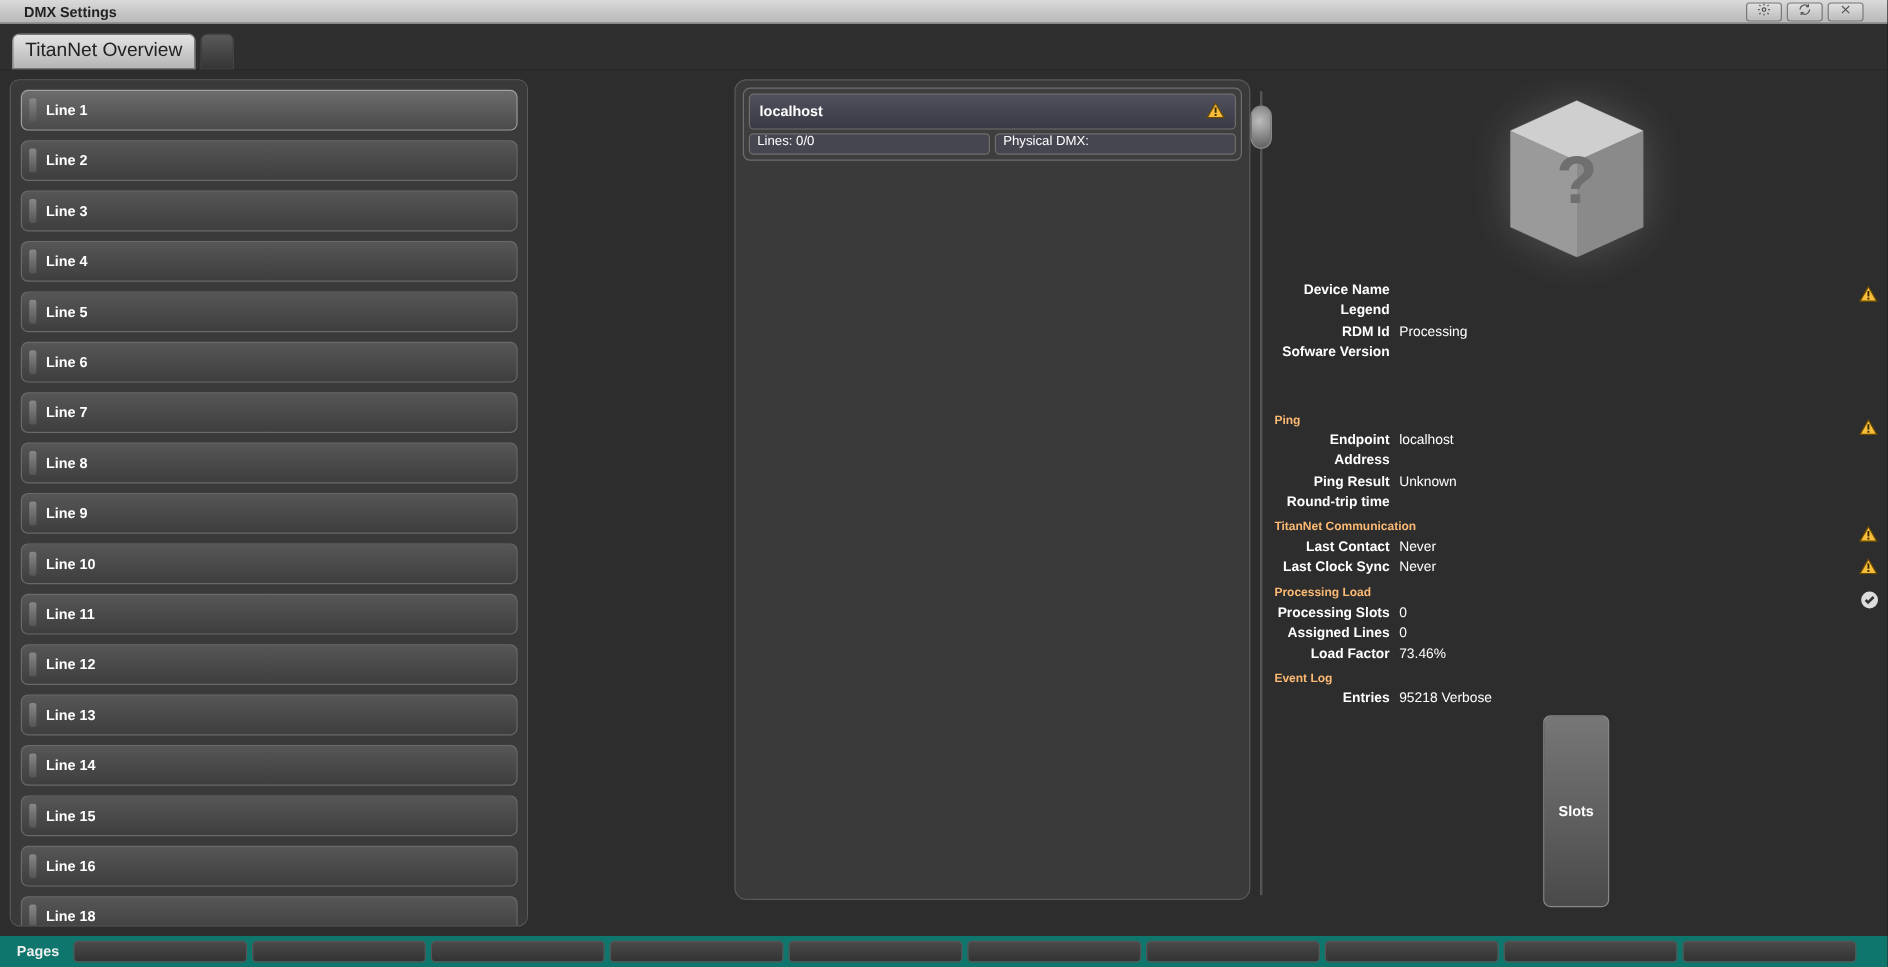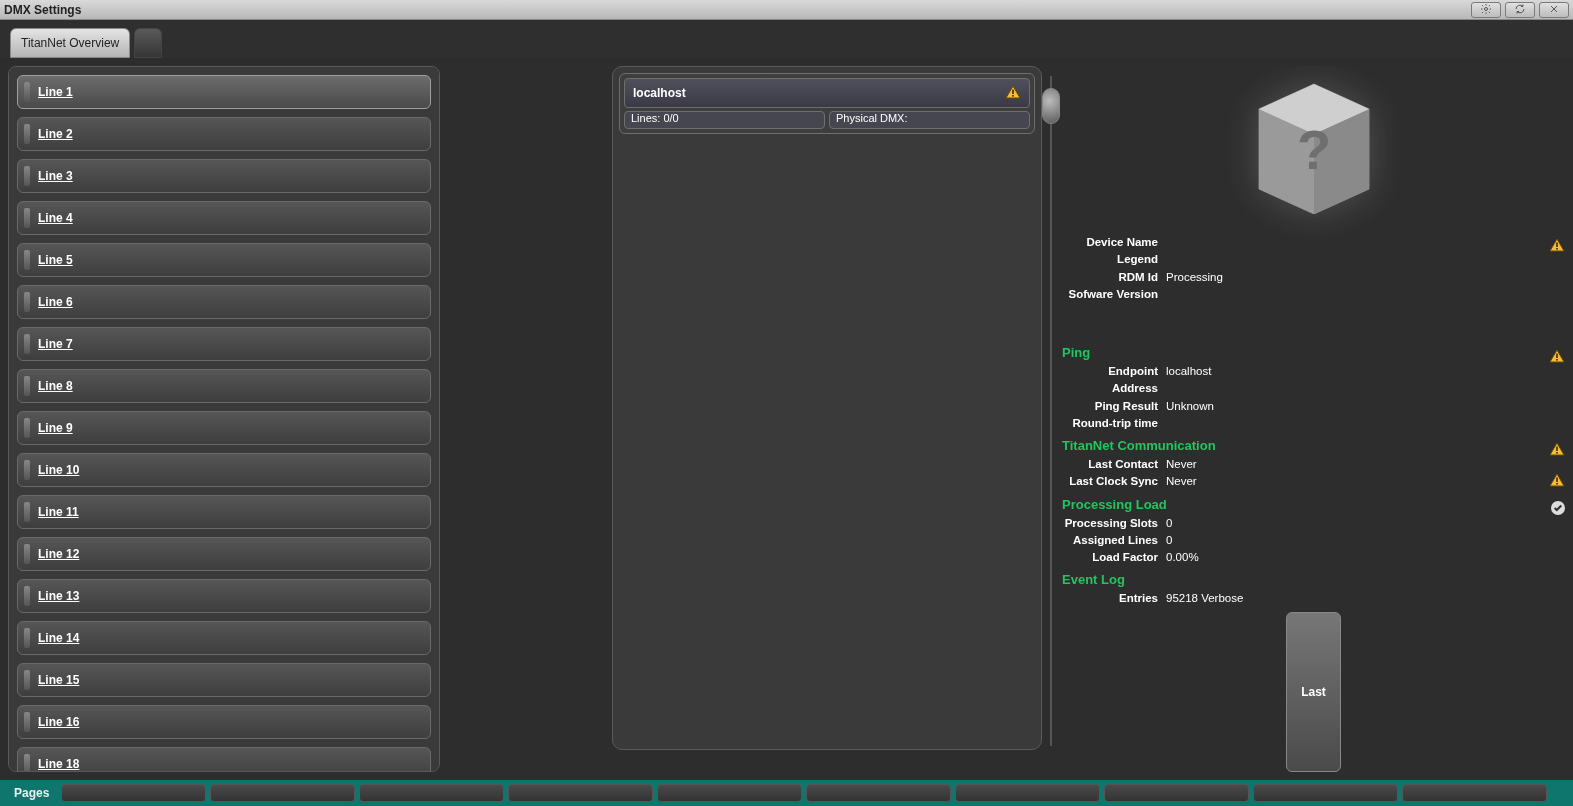--- a/index.html
+++ b/index.html
@@ -1,57 +1,57 @@
 <!DOCTYPE html>
 <html><head>
 <meta charset="utf-8">
 <style>
 * { margin:0; padding:0; box-sizing:border-box; font-family:Arial,Helvetica,sans-serif; }
 html,body { width:1573px; height:806px; background:#1a1a1a; color:#fff; overflow:hidden; }
 
 
-.titlebar { height:20px; background:linear-gradient(#d9d9d9,#b8b8b8); display:flex; align-items:center; padding:0 4px; border-bottom:1px solid #888; }
+.titlebar { height:20px; background:linear-gradient(#d9d9d9,#b8b8b8); display:flex; align-items:center; padding:0 20px; border-bottom:1px solid #888; }
 .titlebar .title { font-size:12px; font-weight:bold; color:#222; }
 .titlebar .spacer { flex:1; }
 .win-btns { display:flex; gap:4px; }
 .win-btn { width:30px; height:16px; border:1px solid #7a7a7a; border-radius:3px; background:linear-gradient(#e0e0e0,#bcbcbc); display:flex; align-items:center; justify-content:center; cursor:pointer; }
 .win-btn svg { width:12px; height:12px; fill:none; stroke:#555; stroke-width:2; }
 
 
 .tabstrip { height:38px; background:#2f2f2f; display:flex; align-items:flex-end; padding:0 10px; gap:4px; }
-.tab { height:30px; padding:0 10px; font-size:12px; color:#222; background:linear-gradient(#e4e4e4,#b4b4b4); border:1px solid #888; border-top-left-radius:6px; border-top-right-radius:6px; display:flex; align-items:center; cursor:pointer; }
+.tab { height:30px; padding:0 10px; font-size:16px; color:#222; background:linear-gradient(#e4e4e4,#b4b4b4); border:1px solid #888; border-top-left-radius:6px; border-top-right-radius:6px; display:flex; align-items:center; cursor:pointer; }
 .tab.inactive { background:linear-gradient(#5a5a5a,#353535); border-color:#444; width:28px; }
 
 
 .main { position:absolute; top:58px; left:0; right:0; bottom:26px; background:#2d2d2d; }
 
 
 .lines-panel { position:absolute; top:8px; left:8px; width:432px; bottom:8px; border:1px solid #5a5a5a; border-radius:8px; background:#3a3a3a; overflow-y:auto; padding:8px; }
 .lines-panel::-webkit-scrollbar { width:8px; }
 .lines-panel::-webkit-scrollbar-thumb { background:#666; border-radius:4px; }
-.line-item { height:30px; margin-bottom:8px; border:1px solid #6a6a6a; border-radius:6px; background:linear-gradient(#565656,#3e3e3e); display:flex; align-items:center; padding:16px 6px; font-size:12px; font-weight:bold; cursor:pointer;text-decoration:underline; }
+.line-item { height:30px; margin-bottom:8px; border:1px solid #6a6a6a; border-radius:6px; background:linear-gradient(#565656,#3e3e3e); display:flex; align-items:center; padding:16px 6px; font-size:12px; font-weight:bold; cursor:pointer; }
 .line-item.selected { background:linear-gradient(#6c6c6c,#4a4a4a); border-color:#a0a0a0; }
 .handle { width:6px; height:20px; background:linear-gradient(#888,#555); border-radius:2px; margin-right:8px; }
 
 
 .node-panel { position:absolute; top:8px; left:612px; width:430px; height:684px; border:1px solid #5a5a5a; border-radius:10px; background:#3a3a3a; padding:6px; }
 .node-card { border:1px solid #6e6e6e; border-radius:6px; background:#3e3e3e; padding:4px; }
 .node-header { position:relative; height:30px; border:1px solid #6e6e6e; border-radius:4px; background:linear-gradient(#50505c,#3a3a46); display:flex; align-items:center; padding:0 8px; font-size:12px; font-weight:bold; margin-bottom:3px; }
 .node-header .warn { position:absolute; right:8px; top:6px; }
 .node-row { display:flex; gap:4px; }
 .node-field { flex:1; height:18px; border:1px solid #6e6e6e; border-radius:4px; padding:0 6px; font-size:11px; display:flex; align-items:flex-start; background:#464650; }
 
 
 .detail-panel { position:absolute; top:8px; left:1062px; right:8px; bottom:8px; overflow:hidden; font-size:12px; }
 .device-image { display:flex; justify-content:center; margin:8px 0 20px 0; }
 .cube { width:130px; height:140px; position:relative; }
 .cube svg { filter:drop-shadow(0 0 18px rgba(255,255,255,0.18)); }
 
 .kv-block { margin:0 0 6px 0; position:relative; }
-.kv-block h4 { font-size:13px; color:#22c55e; margin:6px 0 3px 0; display:flex; align-items:center; gap:6px; }
+.kv-block h4 { font-size:10px; color:#fdba74; margin:6px 0 3px 0; display:flex; align-items:center; gap:6px; }
 .kv-row { display:flex; font-size:11.5px; line-height:1.5; }
 .kv-label { width:100px; text-align:right; font-weight:bold; color:#fff; padding-right:4px; }
 .kv-value { padding-left:4px; color:#fff; }
 .status-icon { position:absolute; right:0; top:4px; }
 
 .show-btn { width:55px; height:160px; margin:0 auto; background:linear-gradient(#777,#4a4a4a); border:1px solid #888; border-radius:6px; display:flex; align-items:center; justify-content:center; font-weight:bold; font-size:12px; cursor:pointer; }
 
 
 .divider { position:absolute; left:1042px; top:18px; width:18px; height:670px; }
 .divider .track { position:absolute; left:8px; top:0; bottom:0; width:2px; background:#555; }
@@ -301,38 +301,38 @@
       <div class="kv-row">
           <div class="kv-label">Processing Slots</div>
           <div class="kv-value">0</div>
         </div>
       <div class="kv-row">
           <div class="kv-label">Assigned Lines</div>
           <div class="kv-value">0</div>
         </div>
       <div class="kv-row">
           <div class="kv-label">Load Factor</div>
-          <div class="kv-value">0.00%</div>
+          <div class="kv-value">73.46%</div>
         </div>
       <span class="status-icon ok-circ">
           <svg viewBox="0 0 12 12">
             <path d="M2 6l2.5 2.5L10 3"></path>
           </svg>
         </span>
     </div>
 
     <div class="kv-block">
       <h4>Event Log</h4>
       <div class="kv-row">
           <div class="kv-label">Entries</div>
           <div class="kv-value">95218 Verbose</div>
         </div>
       <div style="display:flex;justify-content:center;margin-top:4px">
         <div class="show-btn">
-            <span>Last</span>
+            <span>Slots</span>
           </div>
       </div>
     </div>
 
   </div>
 </div>
 
 <div class="footer">
   <span class="pages-label">Pages</span>
   <div id="page-slots" style="display:flex;gap:4px;flex:1">

